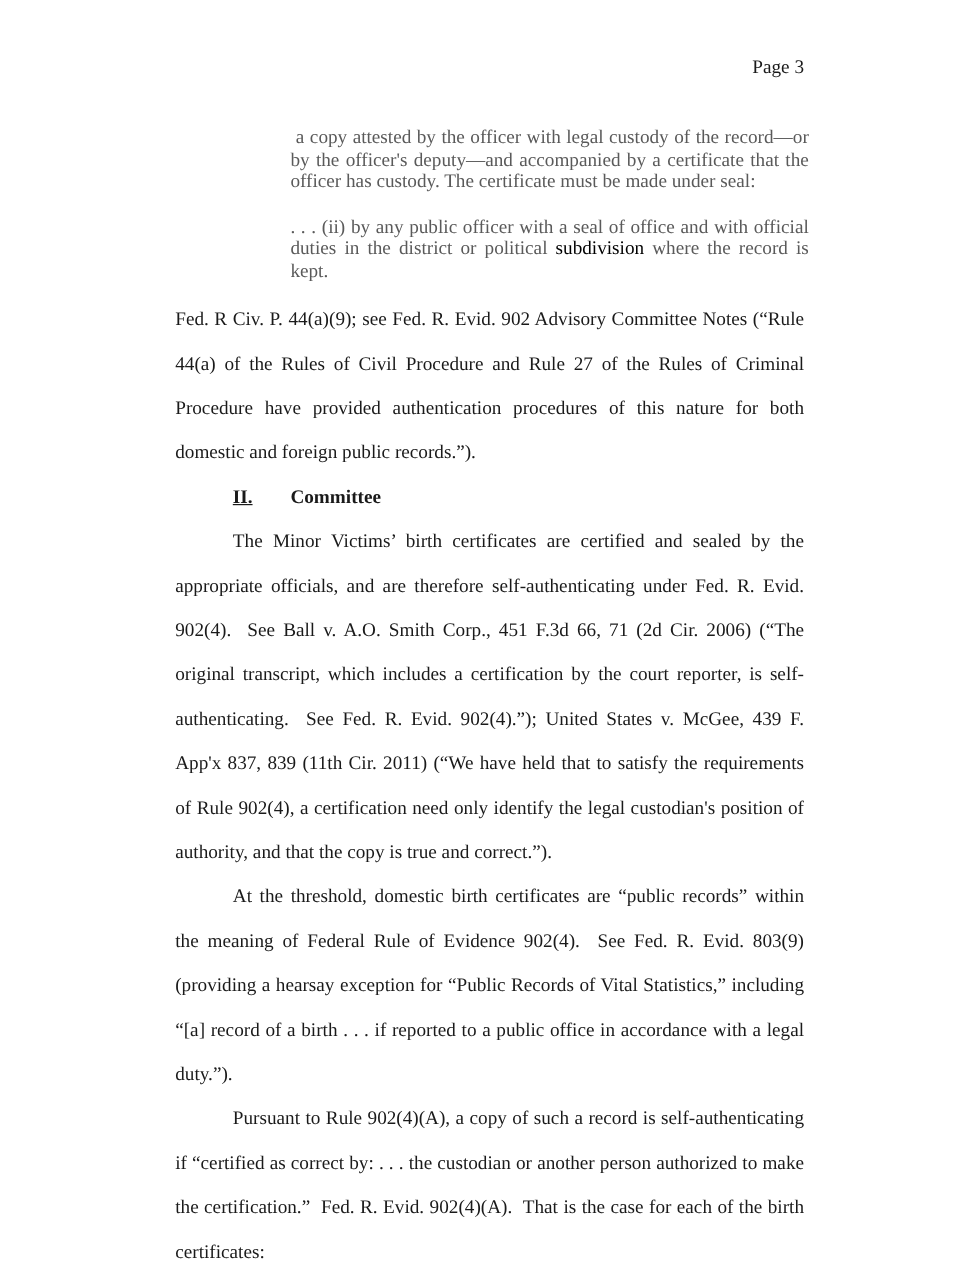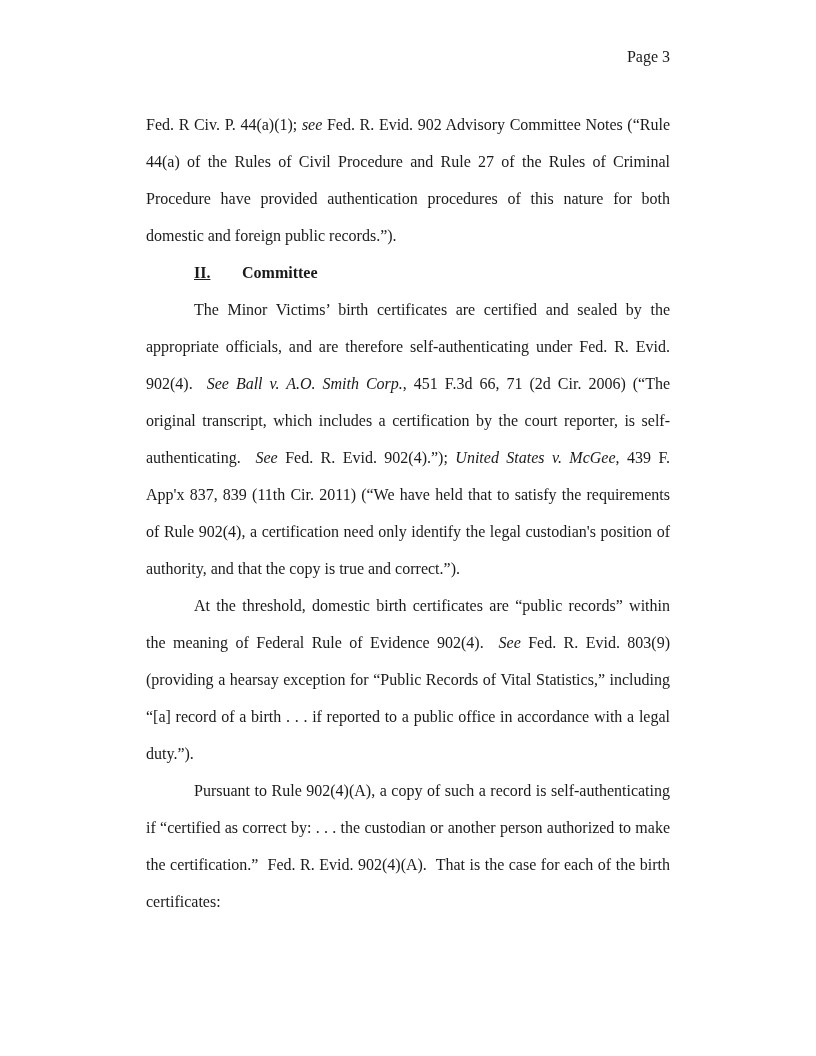--- a/index.html
+++ b/index.html
@@ -58,35 +58,37 @@
     font-size: 16px;
     line-height: 37px;
     font-weight: bold;
     color: #1a1a1a;
   }
   h2.heading .num {
     display: inline-block;
     width: 48px;
     text-decoration: underline;
   }
-  .it { font-style: italic; }
+  .it { }
   .hl { color: #000000; }
 </style>
 </head>
 <body>
 
 <div class="page">
 
   <div class="page-number">Page 3</div>
 
+  <blockquote class="quote"><span>&nbsp;a copy attested by the officer with legal custody of the record—or by the officer's deputy—and accompanied by a certificate that the officer has custody. The certificate must be made under seal:</span></blockquote>
 
+  <blockquote class="quote"><span>. . . (ii) by any public officer with a seal of office and with official duties in the district or political </span><span class="hl">subdivision</span><span> where the record is kept.</span></blockquote>
 
   <div class="body-flow">
 
-    <p class="para"><span>Fed. R Civ. P. 44(a)(1); </span><span class="it">see</span><span> Fed. R. Evid. 902 Advisory Committee Notes (“Rule 44(a) of the Rules of Civil Procedure and Rule 27 of the Rules of Criminal Procedure have provided authentication procedures of this nature for both domestic and foreign public records.”).</span></p>
+    <p class="para"><span>Fed. R Civ. P. 44(a)(9); </span><span class="it">see</span><span> Fed. R. Evid. 902 Advisory Committee Notes (“Rule 44(a) of the Rules of Civil Procedure and Rule 27 of the Rules of Criminal Procedure have provided authentication procedures of this nature for both domestic and foreign public records.”).</span></p>
 
     <h2 class="heading"><span class="num">II.</span><span>Committee</span></h2>
 
     <p class="para indent"><span>The Minor Victims’ birth certificates are certified and sealed by the appropriate officials, and are therefore self-authenticating under Fed. R. Evid. 902(4).&nbsp; </span><span class="it">See Ball v. A.O. Smith Corp.</span><span>, 451 F.3d 66, 71 (2d Cir. 2006) (“The original transcript, which includes a certification by the court reporter, is self-authenticating.&nbsp; </span><span class="it">See</span><span> Fed. R. Evid. 902(4).”); </span><span class="it">United States v. McGee</span><span>, 439 F. App'x 837, 839 (11th Cir. 2011) (“We have held that to satisfy the requirements of Rule 902(4), a certification need only identify the legal custodian's position of authority, and that the copy is true and correct.”).</span></p>
 
     <p class="para indent"><span>At the threshold, domestic birth certificates are “public records” within the meaning of Federal Rule of Evidence 902(4).&nbsp; </span><span class="it">See</span><span> Fed. R. Evid. 803(9) (providing a hearsay exception for “Public Records of Vital Statistics,” including “[a] record of a birth . . . if reported to a public office in accordance with a legal duty.”).</span></p>
 
     <p class="para indent"><span>Pursuant to Rule 902(4)(A), a copy of such a record is self-authenticating if “certified as correct by: . . . the custodian or another person authorized to make the certification.”&nbsp; Fed. R. Evid. 902(4)(A).&nbsp; That is the case for each of the birth certificates:</span></p>
 
   </div>

